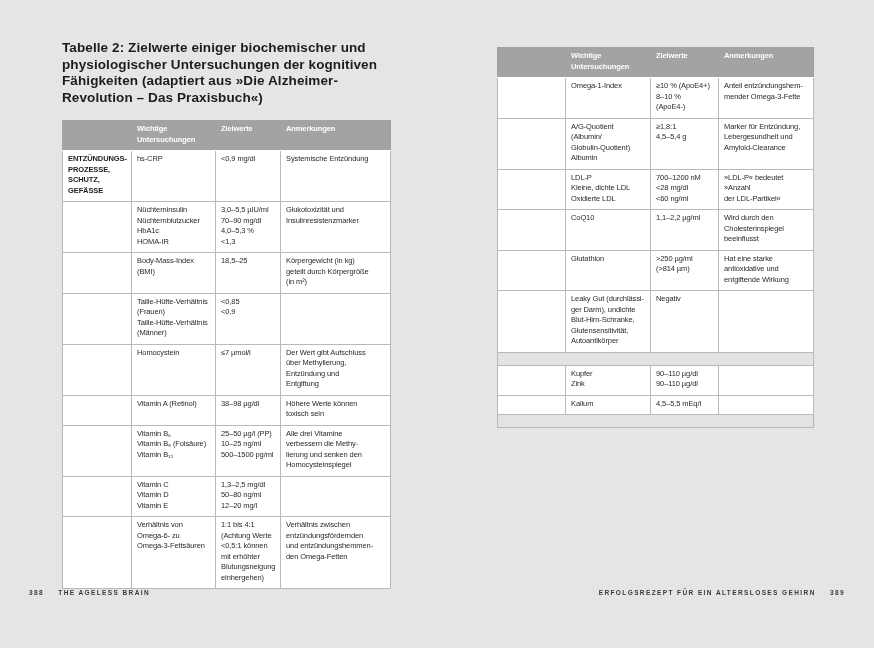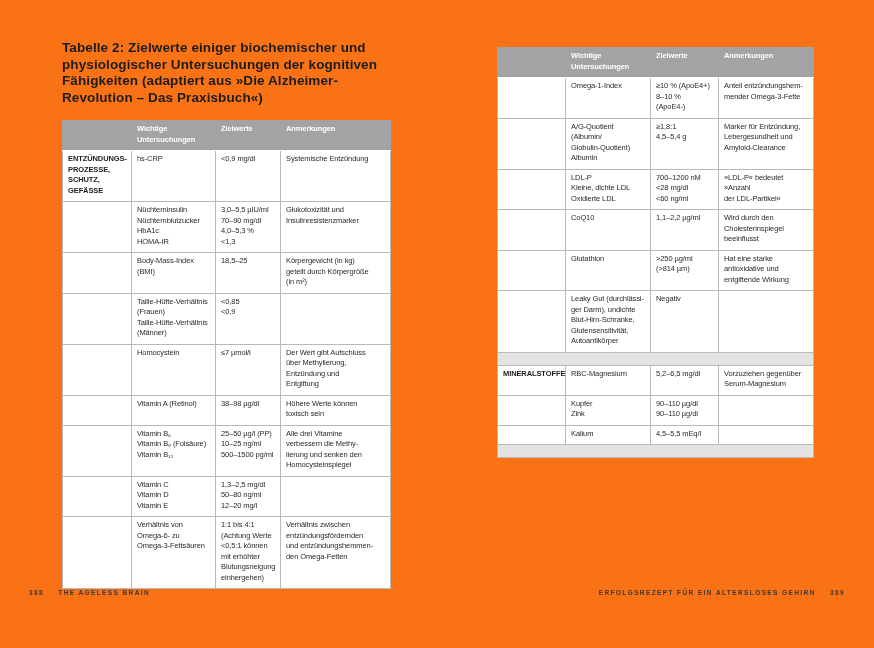--- a/index.html
+++ b/index.html
@@ -1,21 +1,21 @@
 <!DOCTYPE html>
 <html><head>
 <meta charset="utf-8">
 <style>
   * { margin: 0; padding: 0; box-sizing: border-box; }
   html, body { background: #ffffff; }
   .spread {
     position: relative;
     width: 874px;
     height: 648px;
-    background: #f97316;
+    background: #e5e5e5;
     font-family: "Liberation Sans", sans-serif;
     color: #2a2a2a;
     overflow: hidden;
   }
   .page-title {
     position: absolute;
     left: 62px;
     top: 40px;
     width: 340px;
     font-size: 13.5px;
@@ -274,27 +274,20 @@
 Blut-Hirn-Schranke,
 Glutensensitivität,
 Autoantikörper</td>
         <td>Negativ</td>
         <td></td>
       </tr>
       <tr class="band">
         <td colspan="4"></td>
       </tr>
       <tr>
-        <td class="cat">MINERALSTOFFE</td>
-        <td>RBC-Magnesium</td>
-        <td>5,2–6,5 mg/dl</td>
-        <td>Vorzuziehen gegenüber
-Serum-Magnesium</td>
-      </tr>
-      <tr>
         <td class="cat"></td>
         <td>Kupfer
 Zink</td>
         <td>90–110 µg/dl
 90–110 µg/dl</td>
         <td></td>
       </tr>
       <tr>
         <td class="cat"></td>
         <td>Kalium</td>

